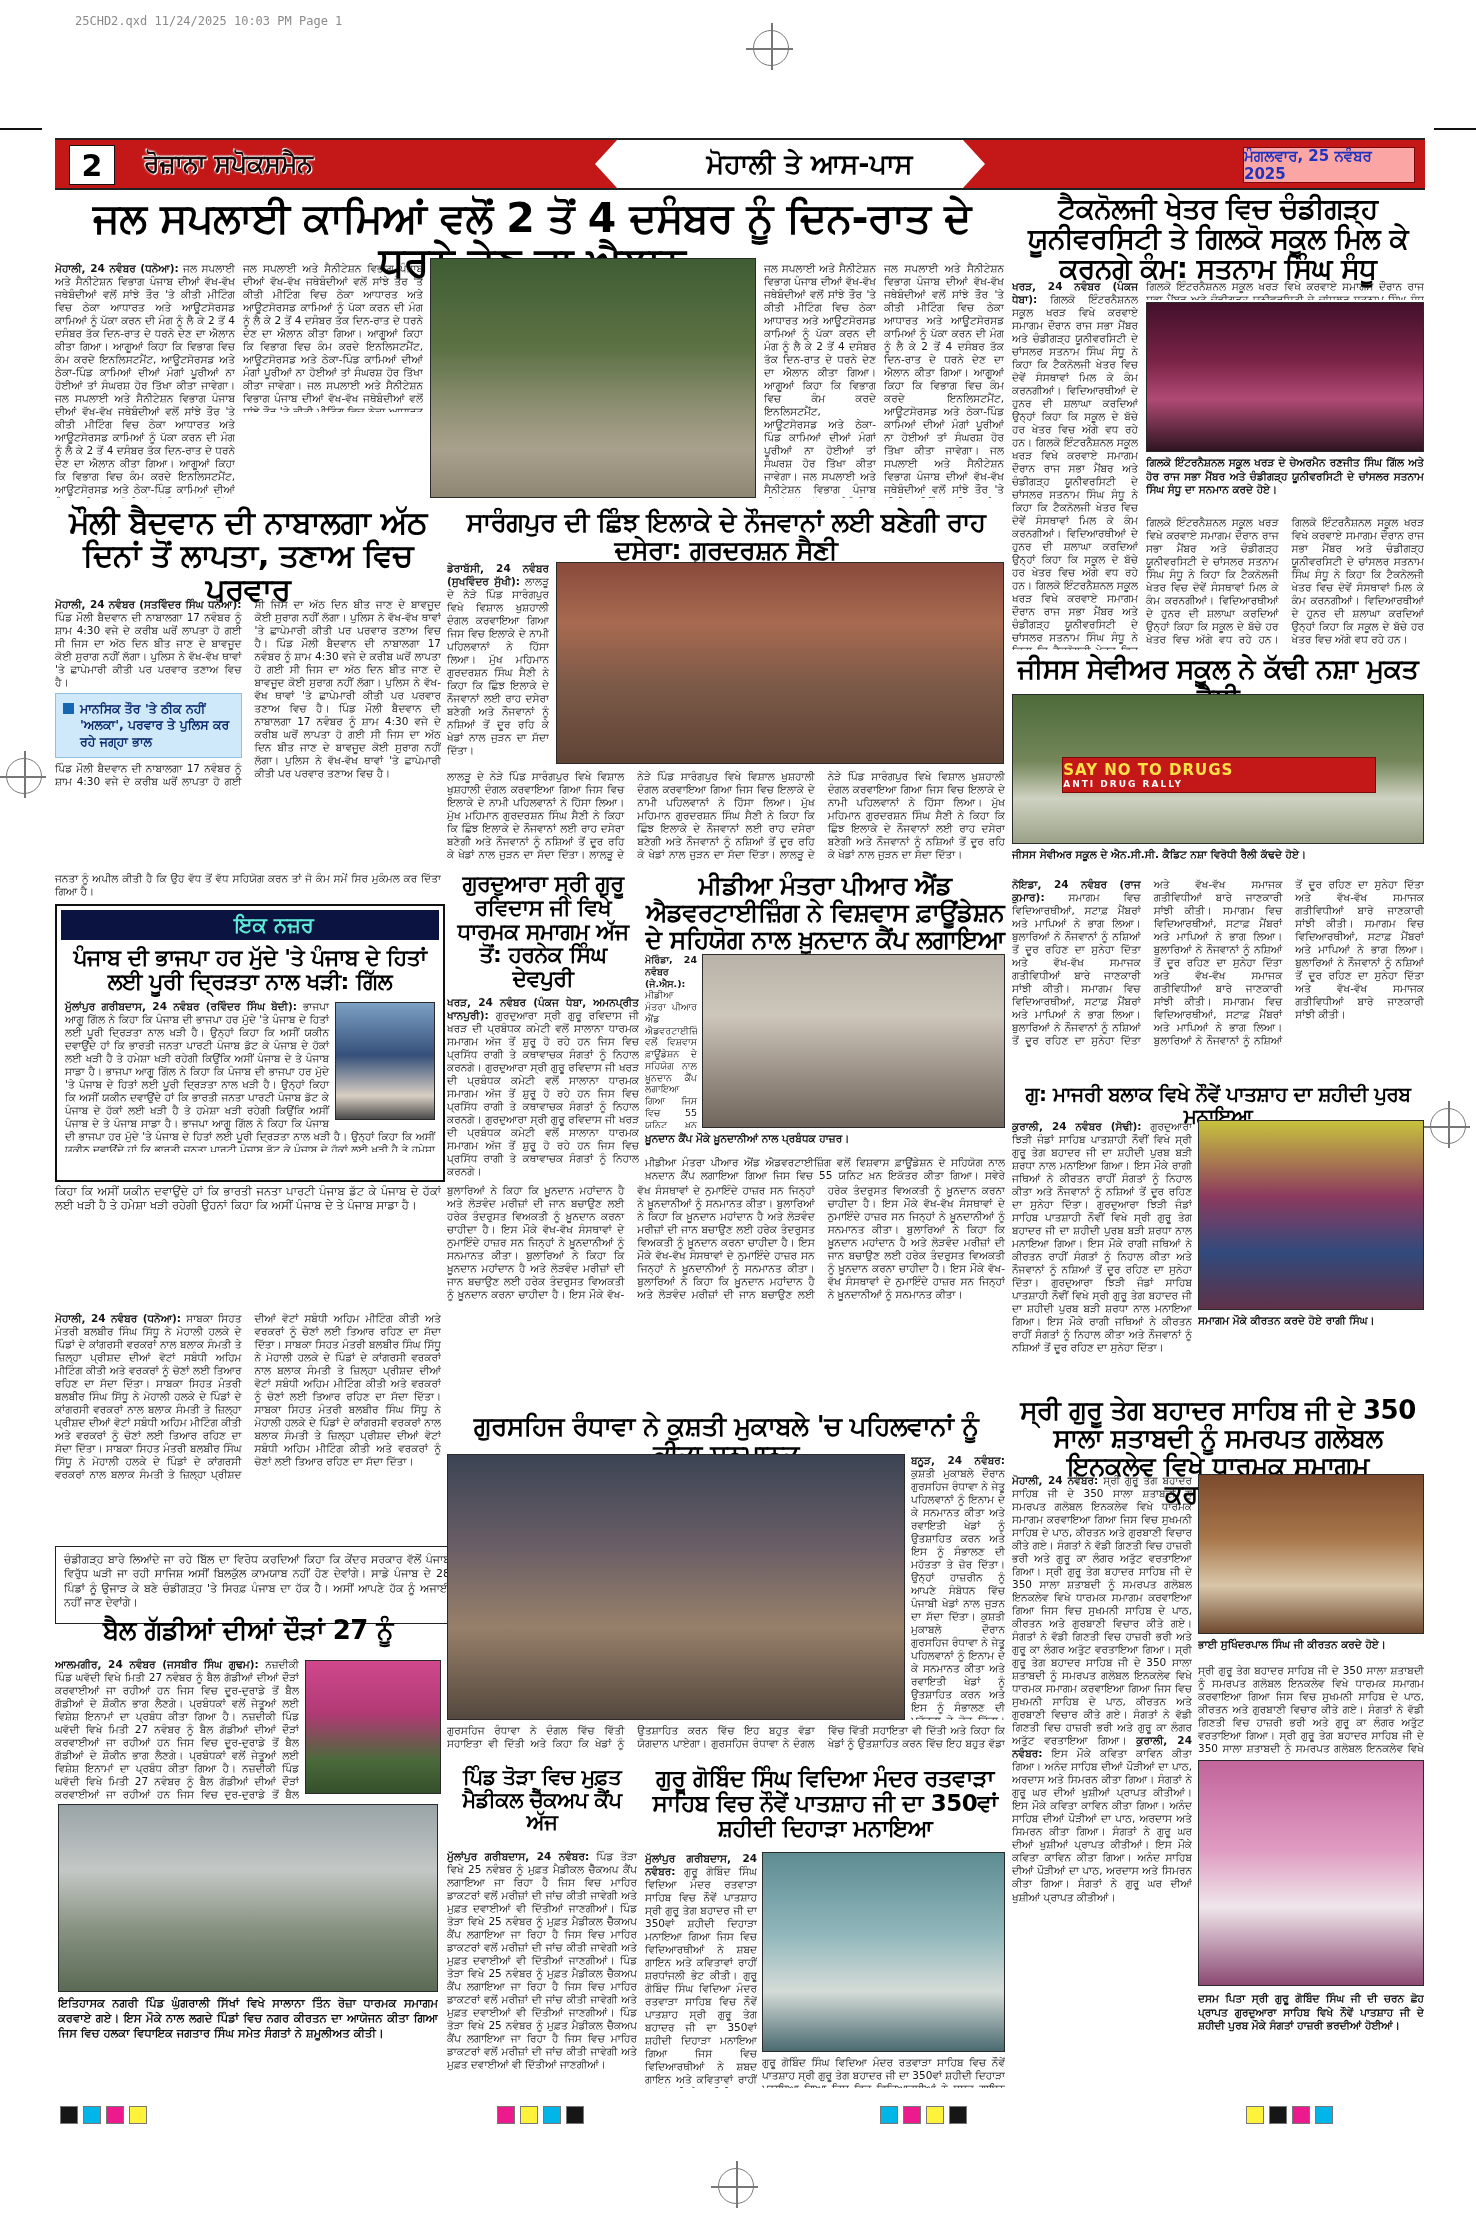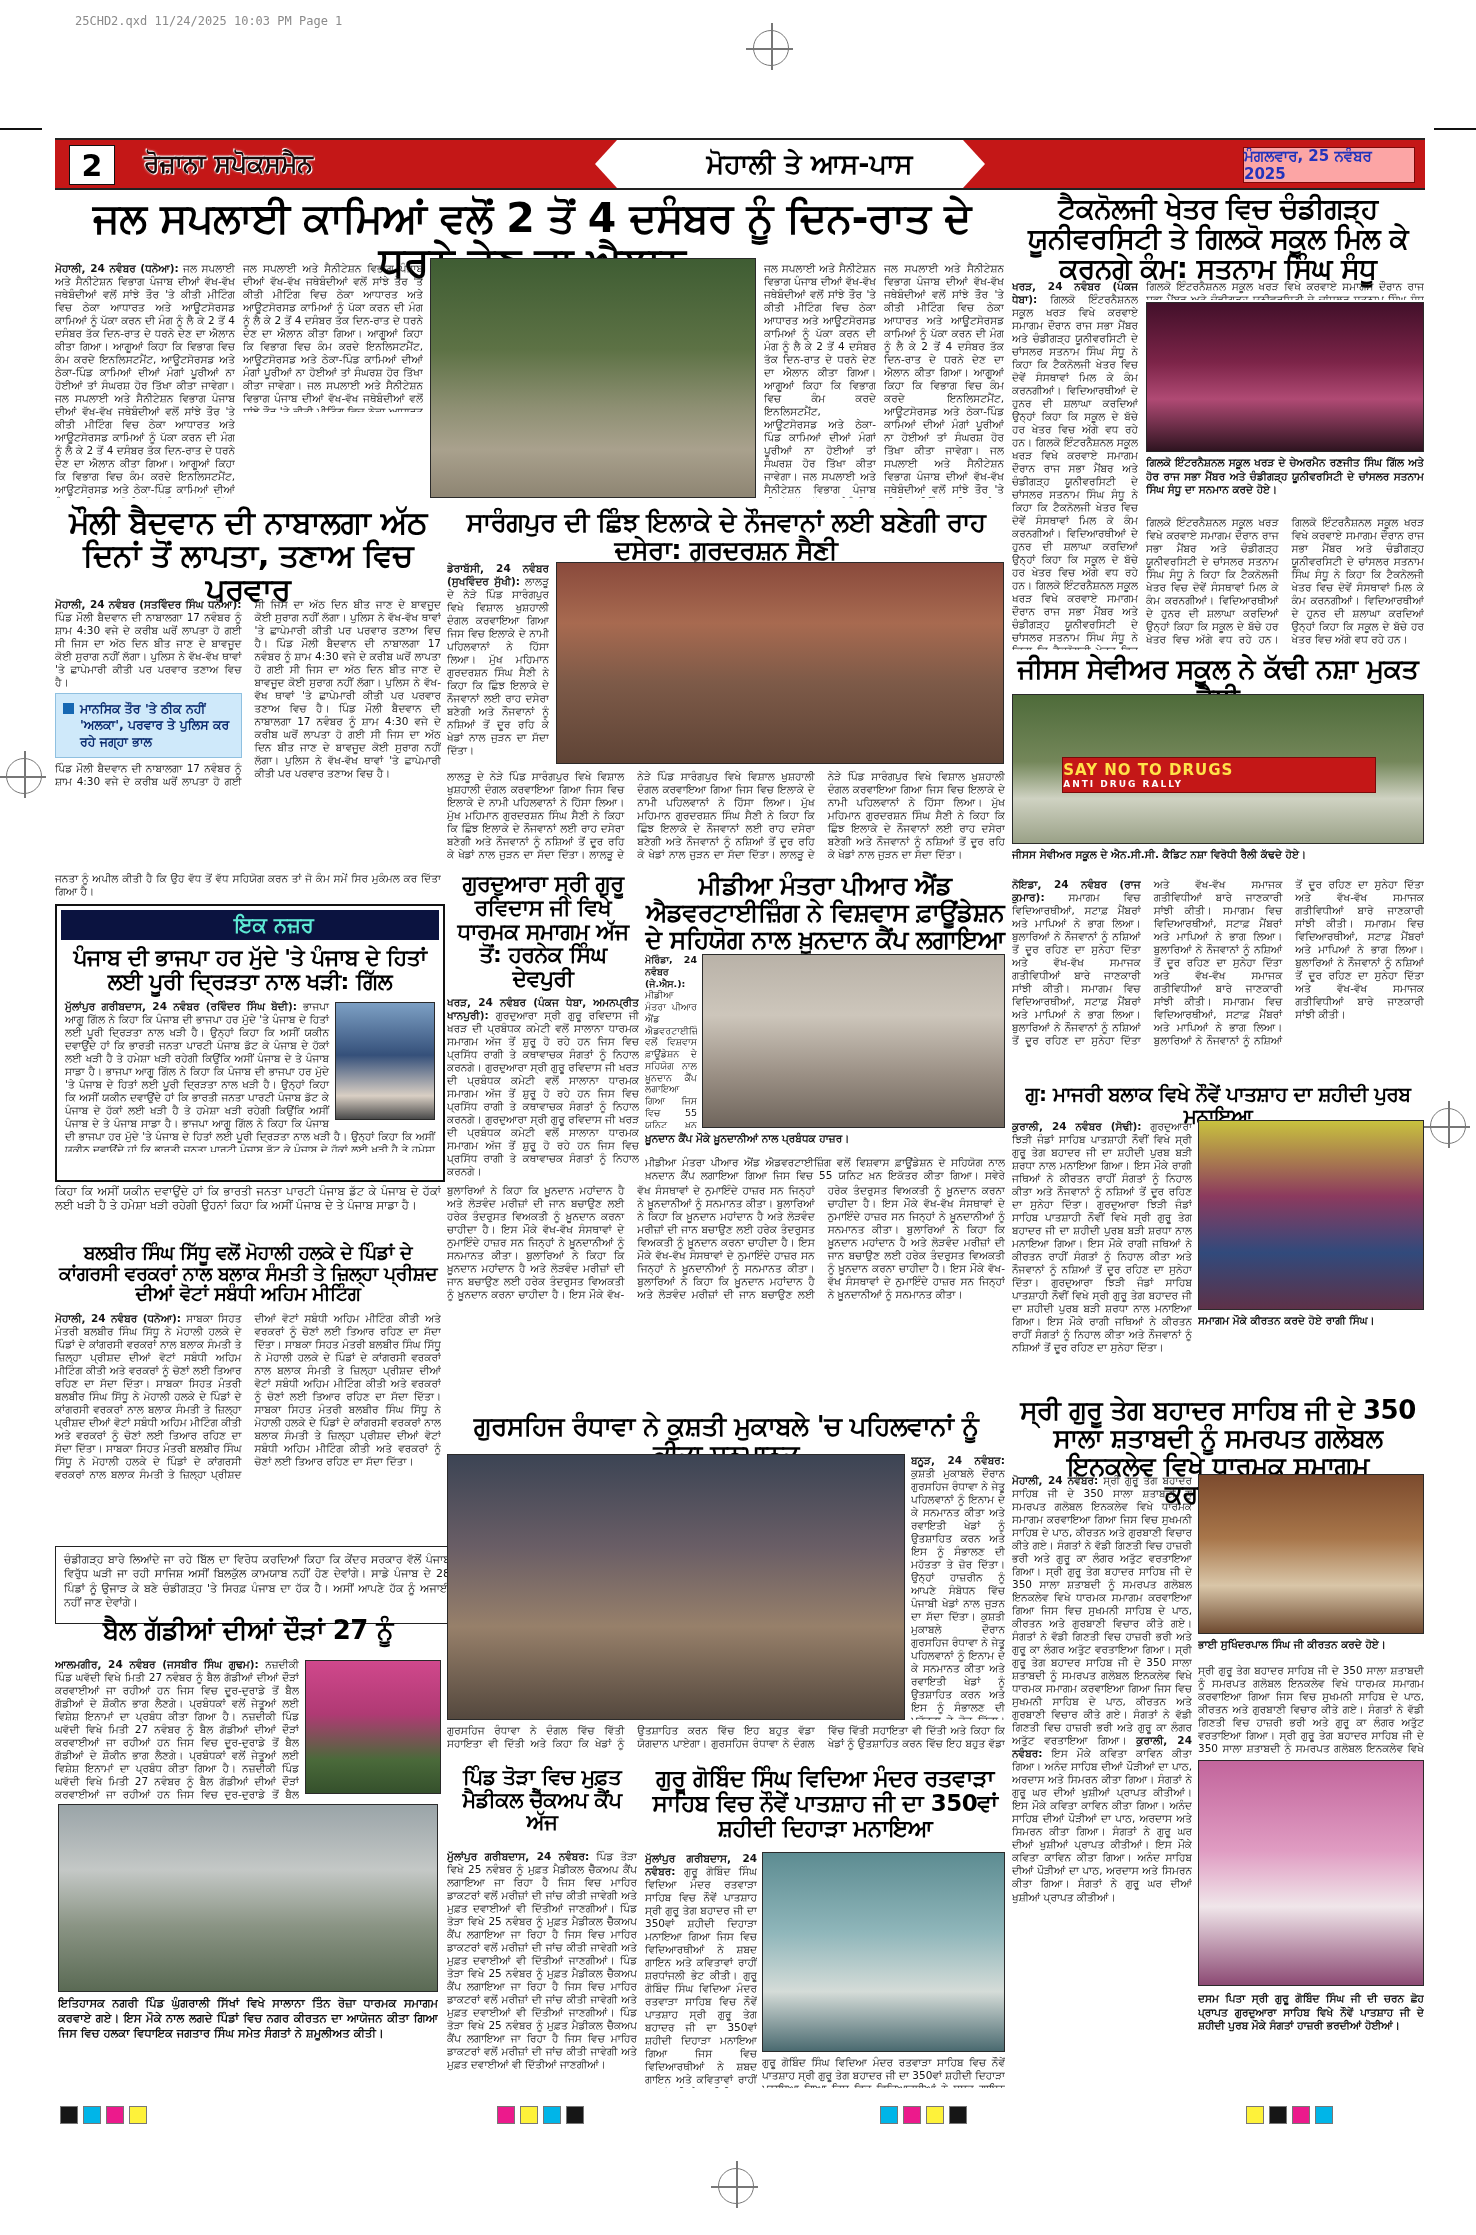--- a/index.html
+++ b/index.html
@@ -193,21 +193,20 @@
     </div>
     <div class="hl" style="font-size:22px;padding:2px 8px;">ਪੰਜਾਬ ਦੀ ਭਾਜਪਾ ਹਰ ਮੁੱਦੇ 'ਤੇ ਪੰਜਾਬ ਦੇ ਹਿਤਾਂ ਲਈ ਪੂਰੀ ਦ੍ਰਿੜਤਾ ਨਾਲ ਖੜੀ: ਗਿੱਲ</div>
     <div class="bodytxt" style="padding:4px 8px;height:148px;">
       <div class="float-photo photo ph-portrait" style="width:100px;height:118px;"></div>
       <b>ਮੁੱਲਾਂਪੁਰ ਗਰੀਬਦਾਸ, 24 ਨਵੰਬਰ (ਰਵਿੰਦਰ ਸਿੰਘ ਬੋਦੀ):</b>
       <span>ਭਾਜਪਾ ਆਗੂ ਗਿੱਲ ਨੇ ਕਿਹਾ ਕਿ ਪੰਜਾਬ ਦੀ ਭਾਜਪਾ ਹਰ ਮੁੱਦੇ 'ਤੇ ਪੰਜਾਬ ਦੇ ਹਿਤਾਂ ਲਈ ਪੂਰੀ ਦ੍ਰਿੜਤਾ ਨਾਲ ਖੜੀ ਹੈ। ਉਨ੍ਹਾਂ ਕਿਹਾ ਕਿ ਅਸੀਂ ਯਕੀਨ ਦਵਾਉਂਦੇ ਹਾਂ ਕਿ ਭਾਰਤੀ ਜਨਤਾ ਪਾਰਟੀ ਪੰਜਾਬ ਡੱਟ ਕੇ ਪੰਜਾਬ ਦੇ ਹੱਕਾਂ ਲਈ ਖੜੀ ਹੈ ਤੇ ਹਮੇਸ਼ਾ ਖੜੀ ਰਹੇਗੀ ਕਿਉਂਕਿ ਅਸੀਂ ਪੰਜਾਬ ਦੇ ਤੇ ਪੰਜਾਬ ਸਾਡਾ ਹੈ।  ਭਾਜਪਾ ਆਗੂ ਗਿੱਲ ਨੇ ਕਿਹਾ ਕਿ ਪੰਜਾਬ ਦੀ ਭਾਜਪਾ ਹਰ ਮੁੱਦੇ 'ਤੇ ਪੰਜਾਬ ਦੇ ਹਿਤਾਂ ਲਈ ਪੂਰੀ ਦ੍ਰਿੜਤਾ ਨਾਲ ਖੜੀ ਹੈ। ਉਨ੍ਹਾਂ ਕਿਹਾ ਕਿ ਅਸੀਂ ਯਕੀਨ ਦਵਾਉਂਦੇ ਹਾਂ ਕਿ ਭਾਰਤੀ ਜਨਤਾ ਪਾਰਟੀ ਪੰਜਾਬ ਡੱਟ ਕੇ ਪੰਜਾਬ ਦੇ ਹੱਕਾਂ ਲਈ ਖੜੀ ਹੈ ਤੇ ਹਮੇਸ਼ਾ ਖੜੀ ਰਹੇਗੀ ਕਿਉਂਕਿ ਅਸੀਂ ਪੰਜਾਬ ਦੇ ਤੇ ਪੰਜਾਬ ਸਾਡਾ ਹੈ।  ਭਾਜਪਾ ਆਗੂ ਗਿੱਲ ਨੇ ਕਿਹਾ ਕਿ ਪੰਜਾਬ ਦੀ ਭਾਜਪਾ ਹਰ ਮੁੱਦੇ 'ਤੇ ਪੰਜਾਬ ਦੇ ਹਿਤਾਂ ਲਈ ਪੂਰੀ ਦ੍ਰਿੜਤਾ ਨਾਲ ਖੜੀ ਹੈ। ਉਨ੍ਹਾਂ ਕਿਹਾ ਕਿ ਅਸੀਂ ਯਕੀਨ ਦਵਾਉਂਦੇ ਹਾਂ ਕਿ ਭਾਰਤੀ ਜਨਤਾ ਪਾਰਟੀ ਪੰਜਾਬ ਡੱਟ ਕੇ ਪੰਜਾਬ ਦੇ ਹੱਕਾਂ ਲਈ ਖੜੀ ਹੈ ਤੇ ਹਮੇਸ਼ਾ ਖੜੀ ਰਹੇਗੀ ਕਿਉਂਕਿ ਅਸੀਂ ਪੰਜਾਬ ਦੇ ਤੇ ਪੰਜਾਬ ਸਾਡਾ ਹੈ।  </span>
     </div>
   </div>
 
   <div class="abs bodytxt" style="left:55px;top:1184px;width:386px;height:56px;font-size:11.5px;">ਕਿਹਾ ਕਿ ਅਸੀਂ ਯਕੀਨ ਦਵਾਉਂਦੇ ਹਾਂ ਕਿ ਭਾਰਤੀ ਜਨਤਾ ਪਾਰਟੀ ਪੰਜਾਬ ਡੱਟ ਕੇ ਪੰਜਾਬ ਦੇ ਹੱਕਾਂ ਲਈ ਖੜੀ ਹੈ ਤੇ ਹਮੇਸ਼ਾ ਖੜੀ ਰਹੇਗੀ ਉਹਨਾਂ ਕਿਹਾ ਕਿ ਅਸੀਂ ਪੰਜਾਬ ਦੇ ਤੇ ਪੰਜਾਬ ਸਾਡਾ ਹੈ।</div>
-  <div class="abs hl" style="left:55px;top:1242px;width:386px;height:66px;font-size:19px;">ਬਲਬੀਰ ਸਿੰਘ ਸਿੱਧੂ ਵਲੋਂ ਮੋਹਾਲੀ ਹਲਕੇ ਦੇ ਪਿੰਡਾਂ ਦੇ ਕਾਂਗਰਸੀ ਵਰਕਰਾਂ ਨਾਲ ਬਲਾਕ ਸੰਮਤੀ ਤੇ ਜ਼ਿਲ੍ਹਾ ਪ੍ਰੀਸ਼ਦ ਦੀਆਂ ਵੋਟਾਂ ਸਬੰਧੀ ਅਹਿਮ ਮੀਟਿੰਗ</div>
   <div class="abs bodytxt cols2" style="left:55px;top:1312px;width:386px;height:230px;">
     <b>ਮੋਹਾਲੀ, 24 ਨਵੰਬਰ (ਧਨੋਆ):</b>
     <span>ਸਾਬਕਾ ਸਿਹਤ ਮੰਤਰੀ ਬਲਬੀਰ ਸਿੰਘ ਸਿੱਧੂ ਨੇ ਮੋਹਾਲੀ ਹਲਕੇ ਦੇ ਪਿੰਡਾਂ ਦੇ ਕਾਂਗਰਸੀ ਵਰਕਰਾਂ ਨਾਲ ਬਲਾਕ ਸੰਮਤੀ ਤੇ ਜ਼ਿਲ੍ਹਾ ਪ੍ਰੀਸ਼ਦ ਦੀਆਂ ਵੋਟਾਂ ਸਬੰਧੀ ਅਹਿਮ ਮੀਟਿੰਗ ਕੀਤੀ ਅਤੇ ਵਰਕਰਾਂ ਨੂੰ ਚੋਣਾਂ ਲਈ ਤਿਆਰ ਰਹਿਣ ਦਾ ਸੱਦਾ ਦਿੱਤਾ।  ਸਾਬਕਾ ਸਿਹਤ ਮੰਤਰੀ ਬਲਬੀਰ ਸਿੰਘ ਸਿੱਧੂ ਨੇ ਮੋਹਾਲੀ ਹਲਕੇ ਦੇ ਪਿੰਡਾਂ ਦੇ ਕਾਂਗਰਸੀ ਵਰਕਰਾਂ ਨਾਲ ਬਲਾਕ ਸੰਮਤੀ ਤੇ ਜ਼ਿਲ੍ਹਾ ਪ੍ਰੀਸ਼ਦ ਦੀਆਂ ਵੋਟਾਂ ਸਬੰਧੀ ਅਹਿਮ ਮੀਟਿੰਗ ਕੀਤੀ ਅਤੇ ਵਰਕਰਾਂ ਨੂੰ ਚੋਣਾਂ ਲਈ ਤਿਆਰ ਰਹਿਣ ਦਾ ਸੱਦਾ ਦਿੱਤਾ।  ਸਾਬਕਾ ਸਿਹਤ ਮੰਤਰੀ ਬਲਬੀਰ ਸਿੰਘ ਸਿੱਧੂ ਨੇ ਮੋਹਾਲੀ ਹਲਕੇ ਦੇ ਪਿੰਡਾਂ ਦੇ ਕਾਂਗਰਸੀ ਵਰਕਰਾਂ ਨਾਲ ਬਲਾਕ ਸੰਮਤੀ ਤੇ ਜ਼ਿਲ੍ਹਾ ਪ੍ਰੀਸ਼ਦ ਦੀਆਂ ਵੋਟਾਂ ਸਬੰਧੀ ਅਹਿਮ ਮੀਟਿੰਗ ਕੀਤੀ ਅਤੇ ਵਰਕਰਾਂ ਨੂੰ ਚੋਣਾਂ ਲਈ ਤਿਆਰ ਰਹਿਣ ਦਾ ਸੱਦਾ ਦਿੱਤਾ।  ਸਾਬਕਾ ਸਿਹਤ ਮੰਤਰੀ ਬਲਬੀਰ ਸਿੰਘ ਸਿੱਧੂ ਨੇ ਮੋਹਾਲੀ ਹਲਕੇ ਦੇ ਪਿੰਡਾਂ ਦੇ ਕਾਂਗਰਸੀ ਵਰਕਰਾਂ ਨਾਲ ਬਲਾਕ ਸੰਮਤੀ ਤੇ ਜ਼ਿਲ੍ਹਾ ਪ੍ਰੀਸ਼ਦ ਦੀਆਂ ਵੋਟਾਂ ਸਬੰਧੀ ਅਹਿਮ ਮੀਟਿੰਗ ਕੀਤੀ ਅਤੇ ਵਰਕਰਾਂ ਨੂੰ ਚੋਣਾਂ ਲਈ ਤਿਆਰ ਰਹਿਣ ਦਾ ਸੱਦਾ ਦਿੱਤਾ।  ਸਾਬਕਾ ਸਿਹਤ ਮੰਤਰੀ ਬਲਬੀਰ ਸਿੰਘ ਸਿੱਧੂ ਨੇ ਮੋਹਾਲੀ ਹਲਕੇ ਦੇ ਪਿੰਡਾਂ ਦੇ ਕਾਂਗਰਸੀ ਵਰਕਰਾਂ ਨਾਲ ਬਲਾਕ ਸੰਮਤੀ ਤੇ ਜ਼ਿਲ੍ਹਾ ਪ੍ਰੀਸ਼ਦ ਦੀਆਂ ਵੋਟਾਂ ਸਬੰਧੀ ਅਹਿਮ ਮੀਟਿੰਗ ਕੀਤੀ ਅਤੇ ਵਰਕਰਾਂ ਨੂੰ ਚੋਣਾਂ ਲਈ ਤਿਆਰ ਰਹਿਣ ਦਾ ਸੱਦਾ ਦਿੱਤਾ।  </span>
   </div>
   <div class="abs boxpara" style="left:55px;top:1546px;width:386px;height:64px;">ਚੰਡੀਗੜ੍ਹ ਬਾਰੇ ਲਿਆਂਦੇ ਜਾ ਰਹੇ ਬਿੱਲ ਦਾ ਵਿਰੋਧ ਕਰਦਿਆਂ ਕਿਹਾ ਕਿ ਕੇਂਦਰ ਸਰਕਾਰ ਵੱਲੋਂ ਪੰਜਾਬ ਵਿਰੁੱਧ ਘੜੀ ਜਾ ਰਹੀ ਸਾਜਿਸ਼ ਅਸੀਂ ਬਿਲਕੁੱਲ ਕਾਮਯਾਬ ਨਹੀਂ ਹੋਣ ਦੇਵਾਂਗੇ। ਸਾਡੇ ਪੰਜਾਬ ਦੇ 28 ਪਿੰਡਾਂ ਨੂੰ ਉਜਾੜ ਕੇ ਬਣੇ ਚੰਡੀਗੜ੍ਹ 'ਤੇ ਸਿਰਫ਼ ਪੰਜਾਬ ਦਾ ਹੱਕ ਹੈ। ਅਸੀਂ ਆਪਣੇ ਹੱਕ ਨੂੰ ਅਜਾਈਂ ਨਹੀਂ ਜਾਣ ਦੇਵਾਂਗੇ।</div>
 
   <div class="abs hl hl-sar" style="left:55px;top:1616px;width:386px;height:38px;">ਬੈਲ ਗੱਡੀਆਂ ਦੀਆਂ ਦੌੜਾਂ 27 ਨੂੰ</div>
   <div class="abs" style="left:55px;top:1658px;width:386px;height:142px;overflow:hidden;">
     <div class="float-photo photo ph-flower" style="width:136px;height:134px;"></div>
     <div class="bodytxt">

